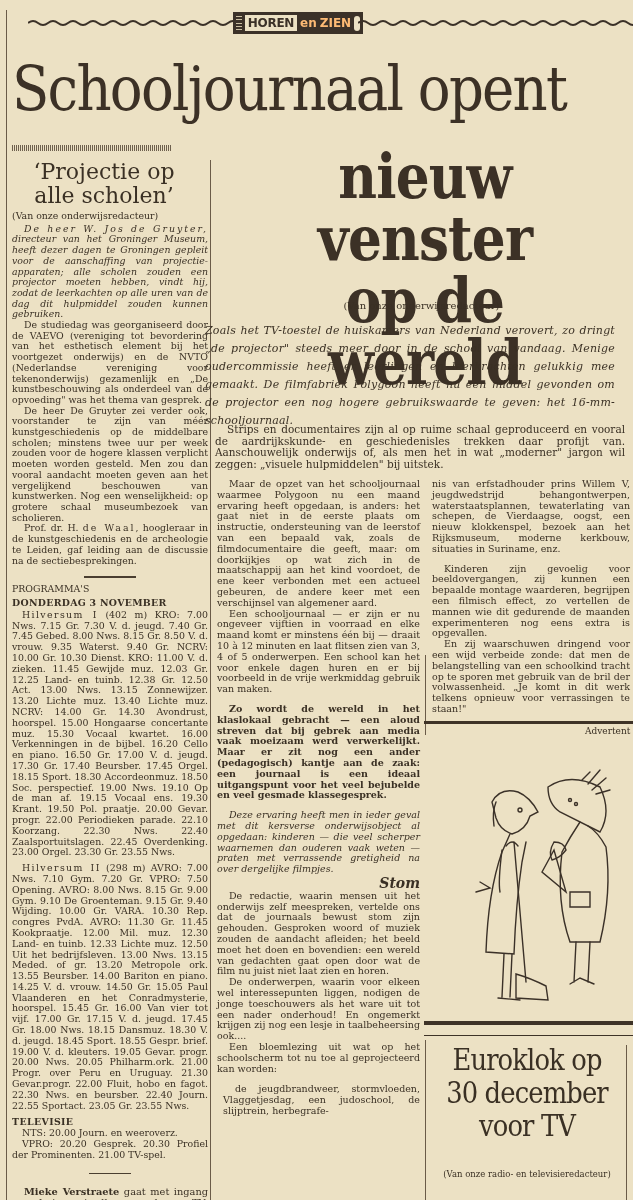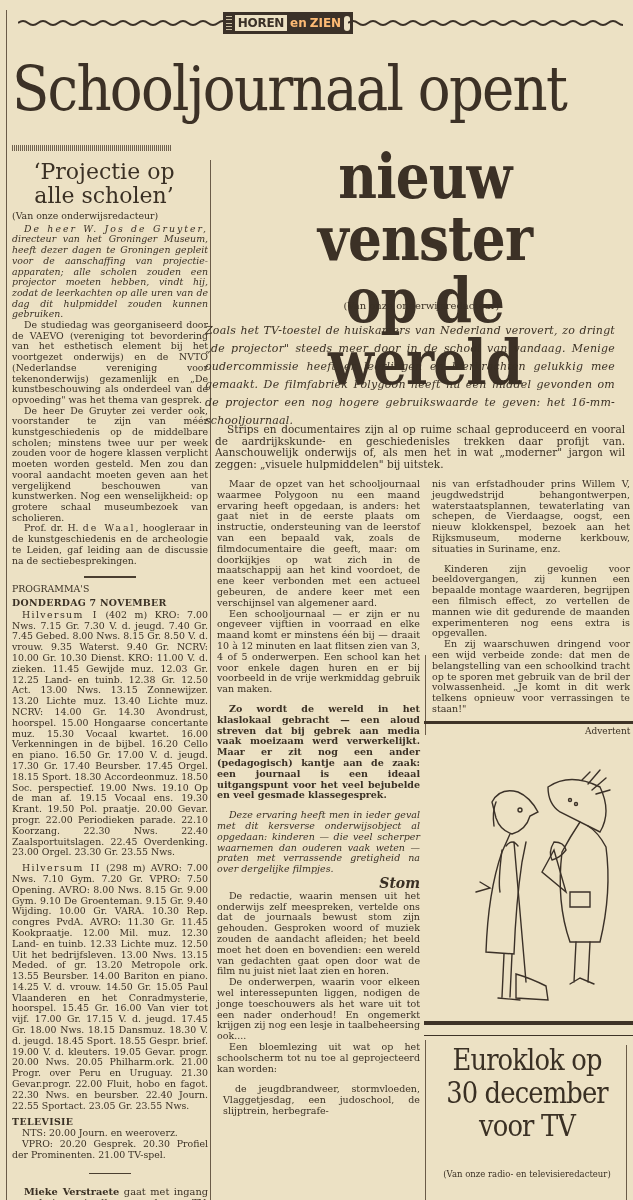--- a/index.html
+++ b/index.html
@@ -7,21 +7,21 @@
     width: 633px; height: 1200px; overflow: hidden;
     background: #ece1c4;
     color: #3a3024;
     font-family: "DejaVu Serif", serif;
     position: relative;
   }
   .page { position: absolute; left: 0; top: 0; width: 633px; height: 1200px; }
   .leftrule { position: absolute; left: 6px; top: 10px; width: 1px; height: 1190px; background: #6a5b48; }
 
   
-  .masthead { position: absolute; left: 18px; top: 10px; width: 605px; height: 26px; text-align: center; }
+  .masthead { position: absolute; left: 28px; top: 10px; width: 605px; height: 26px; text-align: center; }
   .wave { position: absolute; top: 8px; height: 10px; }
   .wave.left { left: 0; width: 205px; }
   .wave.right { left: 330px; width: 275px; }
   .badge { position: absolute; left: 205px; top: 2px; width: 130px; height: 22px; background: #3b3128; display: flex; align-items: center; padding: 0 3px; box-sizing: border-box; }
   .badge .radio { width: 20px; height: 14px; margin-right: 3px; display:flex; flex-direction:column; justify-content:space-between; }
   .badge .radio span { display:block; height:1px; background:#c9bda0; }
   .badge .horen { background: #ece1c4; color: #3b3128; font-family: "DejaVu Sans", sans-serif; font-weight: bold; font-size: 12px; padding: 1px 3px; letter-spacing: -0.3px; }
   .badge .en { color: #fdba74; font-family: "DejaVu Sans", sans-serif; font-weight: bold; font-size: 12px; margin: 0 3px; }
   .badge .tv { width: 20px; height: 15px; background: #ece1c4; border-radius: 6px; margin-left: 3px; }
 
@@ -114,21 +114,21 @@
     <p class="byline">(Van onze onderwijsredacteur)</p>
     <p class="ital"><span class="spaced">De heer W. Jos de Gruyter,</span><span> directeur van het Groninger Museum, heeft dezer dagen te Groningen gepleit voor de aanschaffing van projectie-apparaten; alle scholen zouden een projector moeten hebben, vindt hij, zodat de leerkachten op alle uren van de dag dit hulpmiddel zouden kunnen gebruiken.</span></p>
     <p>De studiedag was georganiseerd door de VAEVO (vereniging tot bevordering van het esthetisch element bij het voortgezet onderwijs) en de NVTO (Nederlandse vereniging voor tekenonderwijs) gezamenlijk en „De kunstbeschouwing als onderdeel van de opvoeding" was het thema van gesprek.</p>
     <p>De heer De Gruyter zei verder ook, voorstander te zijn van méér kunstgeschiedenis op de middelbare scholen; minstens twee uur per week zouden voor de hogere klassen verplicht moeten worden gesteld. Men zou dan vooral aandacht moeten geven aan het vergelijkend beschouwen van kunstwerken. Nog een wenselijkheid: op grotere schaal museumbezoek van scholieren.</p>
     <p><span>Prof. dr. H. </span><span class="spaced">de Waal</span><span>, hoogleraar in de kunstgeschiedenis en de archeologie te Leiden, gaf leiding aan de discussie na de sectiebesprekingen.</span></p>
 
     <div class="shortrule"></div>
 
     <div class="prog">
       <p class="prog-title">PROGRAMMA'S</p>
-      <p class="prog-date">DONDERDAG 7 NOVEMBER</p>
+      <p class="prog-date">DONDERDAG 3 NOVEMBER</p>
       <p style="text-indent:10px; text-align:justify;"><span class="station">Hilversum I</span><span> (402 m) KRO: 7.00 Nws. 7.15 Gr. 7.30 V. d. jeugd. 7.40 Gr. 7.45 Gebed. 8.00 Nws. 8.15 Gr. 8.50 V. d. vrouw. 9.35 Waterst. 9.40 Gr. NCRV: 10.00 Gr. 10.30 Dienst. KRO: 11.00 V. d. zieken. 11.45 Gewijde muz. 12.03 Gr. 12.25 Land- en tuinb. 12.38 Gr. 12.50 Act. 13.00 Nws. 13.15 Zonnewijzer. 13.20 Lichte muz. 13.40 Lichte muz. NCRV: 14.00 Gr. 14.30 Avondrust, hoorspel. 15.00 Hongaarse concertante muz. 15.30 Vocaal kwartet. 16.00 Verkenningen in de bijbel. 16.20 Cello en piano. 16.50 Gr. 17.00 V. d. jeugd. 17.30 Gr. 17.40 Beursber. 17.45 Orgel. 18.15 Sport. 18.30 Accordeonmuz. 18.50 Soc. perspectief. 19.00 Nws. 19.10 Op de man af. 19.15 Vocaal ens. 19.30 Krant. 19.50 Pol. praatje. 20.00 Gevar. progr. 22.00 Periodieken parade. 22.10 Koorzang. 22.30 Nws. 22.40 Zaalsportuitslagen. 22.45 Overdenking. 23.00 Orgel. 23.30 Gr. 23.55 Nws.</span></p>
       <p style="text-indent:10px; text-align:justify; margin-top:5px;"><span class="station">Hilversum II</span><span> (298 m) AVRO: 7.00 Nws. 7.10 Gym. 7.20 Gr. VPRO: 7.50 Opening. AVRO: 8.00 Nws. 8.15 Gr. 9.00 Gym. 9.10 De Groenteman. 9.15 Gr. 9.40 Wijding. 10.00 Gr. VARA. 10.30 Rep. congres PvdA. AVRO: 11.30 Gr. 11.45 Kookpraatje. 12.00 Mil. muz. 12.30 Land- en tuinb. 12.33 Lichte muz. 12.50 Uit het bedrijfsleven. 13.00 Nws. 13.15 Meded. of gr. 13.20 Metropole ork. 13.55 Beursber. 14.00 Bariton en piano. 14.25 V. d. vrouw. 14.50 Gr. 15.05 Paul Vlaanderen en het Conradmysterie, hoorspel. 15.45 Gr. 16.00 Van vier tot vijf. 17.00 Gr. 17.15 V. d. jeugd. 17.45 Gr. 18.00 Nws. 18.15 Dansmuz. 18.30 V. d. jeugd. 18.45 Sport. 18.55 Gespr. brief. 19.00 V. d. kleuters. 19.05 Gevar. progr. 20.00 Nws. 20.05 Philharm.ork. 21.00 Progr. over Peru en Uruguay. 21.30 Gevar.progr. 22.00 Fluit, hobo en fagot. 22.30 Nws. en beursber. 22.40 Journ. 22.55 Sportact. 23.05 Gr. 23.55 Nws.</span></p>
       <p class="tv-title">TELEVISIE</p>
       <p style="text-indent:10px;">NTS: 20.00 Journ. en weeroverz.</p>
       <p style="text-indent:10px;">VPRO: 20.20 Gesprek. 20.30 Profiel der Prominenten. 21.00 TV-spel.</p>
     </div>
 
     <div class="tinyrule"></div>
 
     <p style="font-size:9.8px; line-height:11.2px;"><span class="b">Mieke Verstraete</span><span> gaat met ingang van 1 januari elke maand een TV-praatje over actuele zaken voor de VARA houden. De definitieve vorm staat nog niet vast, maar het is mogelijk, dat Erik de Vries de regie zal hebben.</span></p>

